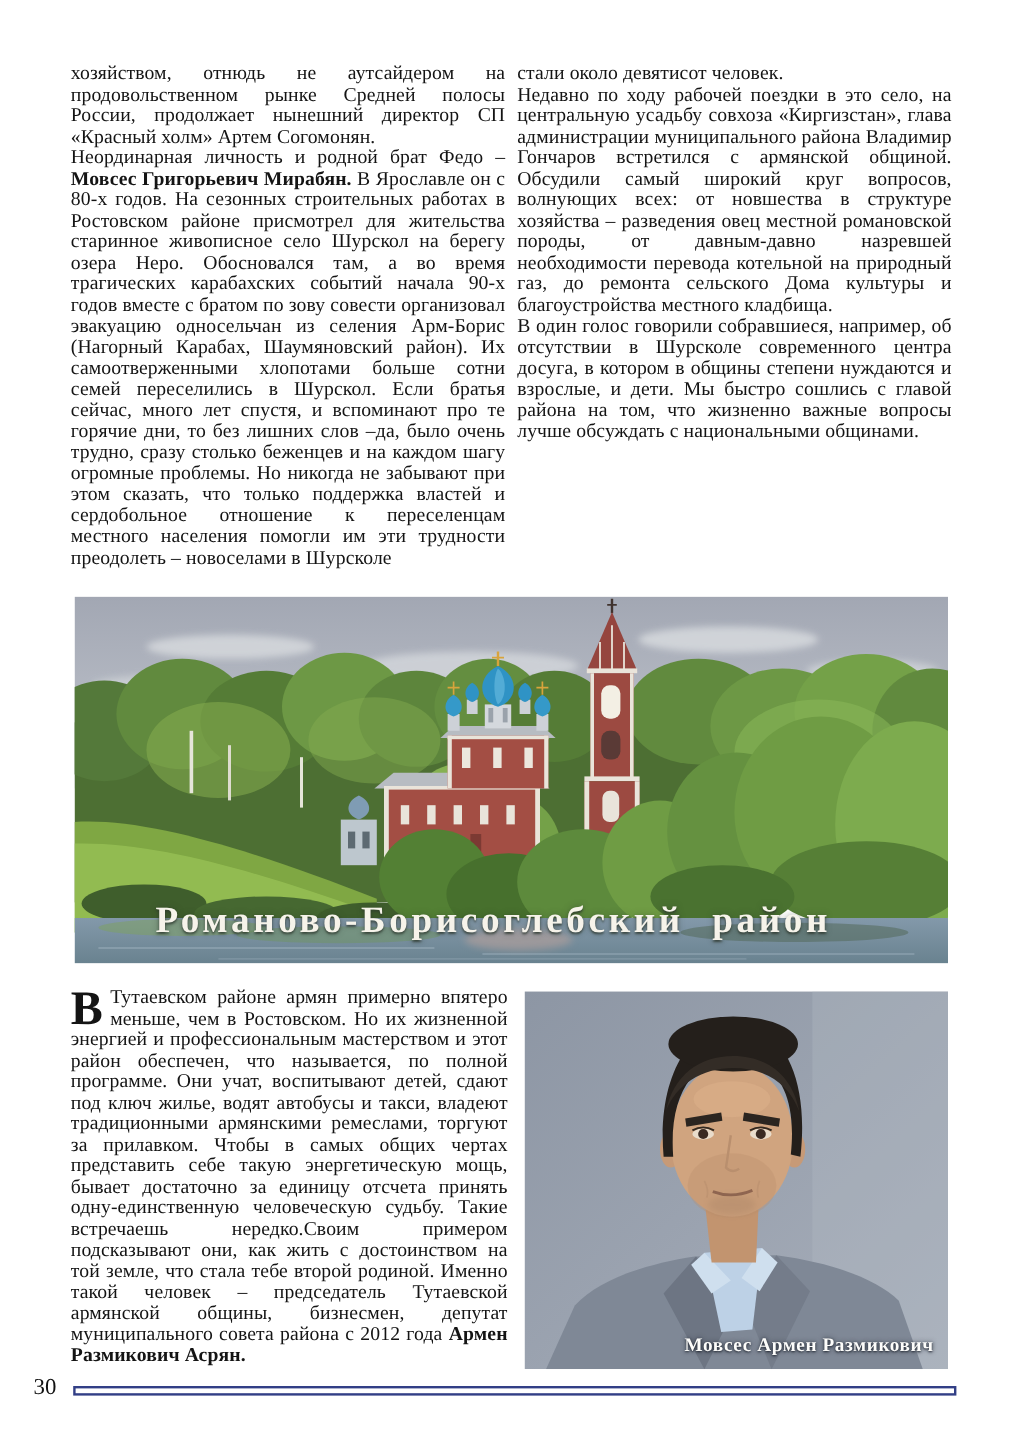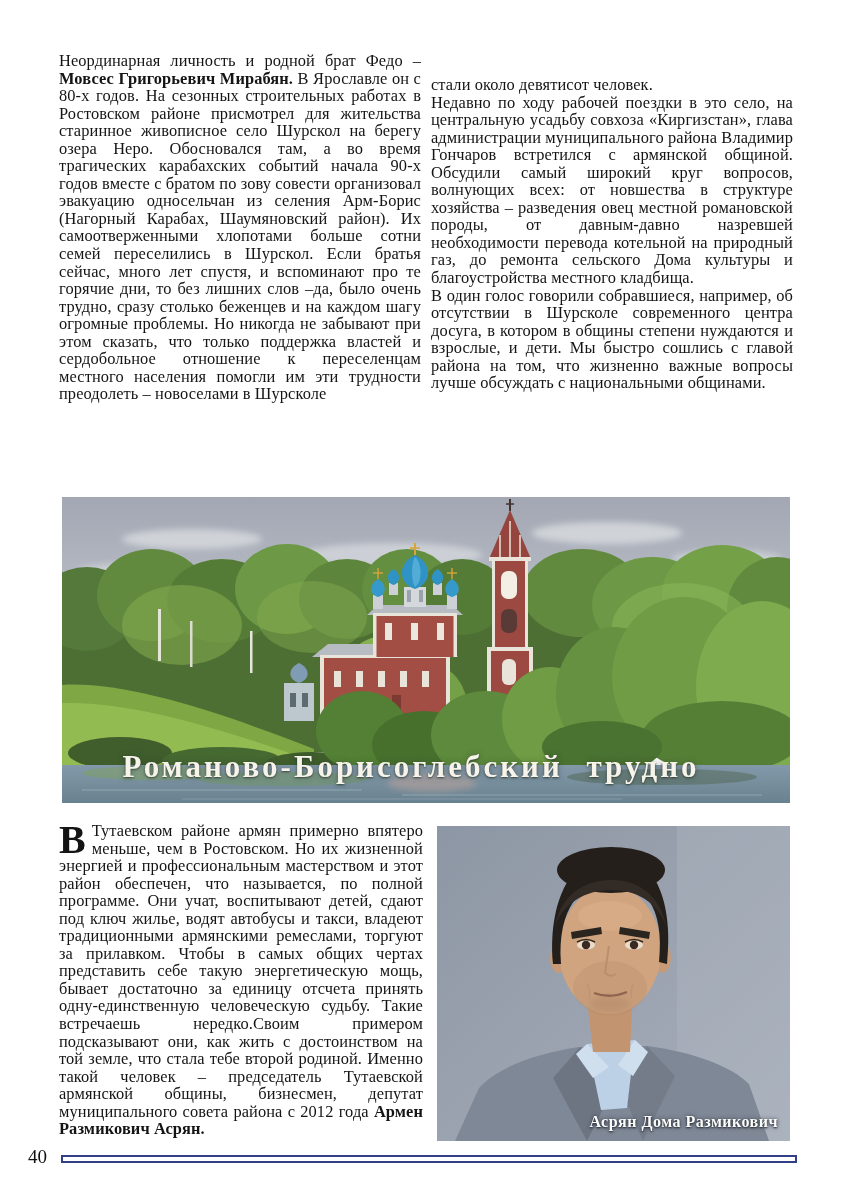--- a/index.html
+++ b/index.html
@@ -39,24 +39,25 @@
     position:absolute;left:61px;top:1155px;width:732px;height:4px;
     background:#ffffff;border:2px solid #323f86;
   }
 </style>
 </head>
 <body>
 
 <div class="page">
 
   <div class="textcol" style="left:59px;top:52px;width:362px;">
+    <p><span>хозяйством, отнюдь не аутсайдером на продовольственном рынке Средней полосы России, продолжает нынешний директор СП «Красный холм» Артем Согомонян.</span></p>
     <p><span>Неординарная личность и родной брат Федо – </span><span class="bold">Мовсес Григорьевич Мирабян.</span><span> В Ярославле он с 80-х годов. На сезонных строительных работах в Ростовском районе присмотрел для жительства старинное живописное село Шурскол на берегу озера Неро. Обосновался там, а во время трагических карабахских событий начала 90-х годов вместе с братом по зову совести организовал эвакуацию односельчан из селения Арм-Борис (Нагорный Карабах, Шаумяновский район). Их самоотверженными хлопотами больше сотни семей переселились в Шурскол. Если братья сейчас, много лет спустя, и вспоминают про те горячие дни, то без лишних слов –да, было очень трудно, сразу столько беженцев и на каждом шагу огромные проблемы. Но никогда не забывают при этом сказать, что только поддержка властей и сердобольное отношение к переселенцам местного населения помогли им эти трудности преодолеть – новоселами в Шурсколе</span></p>
   </div>
 
-  <div class="textcol" style="left:431px;top:52px;width:362px;margin-top:24px;">
+  <div class="textcol" style="left:431px;top:52px;width:362px;">
     <p><span>стали около девятисот человек.</span></p>
     <p><span>Недавно по ходу рабочей поездки в это село, на центральную усадьбу совхоза «Киргизстан», глава администрации муниципального района Владимир Гончаров встретился с армянской общиной. Обсудили самый широкий круг вопросов, волнующих всех: от новшества в структуре хозяйства – разведения овец местной романовской породы, от давным-давно назревшей необходимости перевода котельной на природный газ, до ремонта сельского Дома культуры и благоустройства местного кладбища.</span></p>
     <p><span>В один голос говорили собравшиеся, например, об отсутствии в Шурсколе современного центра досуга, в котором в общины степени нуждаются и взрослые, и дети. Мы быстро сошлись с главой района на том, что жизненно важные вопросы лучше обсуждать с национальными общинами.</span></p>
   </div>
 
   <figure class="photo" style="left:62px;top:497px;width:728px;height:306px;margin:0;">
     <svg viewBox="0 0 728 306" width="728" height="306" preserveAspectRatio="none">
       <defs>
         <linearGradient id="sky" x1="0" y1="0" x2="0" y2="1">
           <stop offset="0" stop-color="#a2a7b3"></stop>
@@ -199,21 +200,21 @@
         <rect x="0" y="268" width="728" height="38" fill="url(#water)"></rect>
         <ellipse cx="90" cy="276" rx="70" ry="7" fill="#7da064" opacity="0.55"></ellipse>
         <ellipse cx="220" cy="282" rx="85" ry="7" fill="#6f945a" opacity="0.45"></ellipse>
         <ellipse cx="370" cy="286" rx="45" ry="9" fill="#c2a49b" opacity="0.5" filter="url(#soft)"></ellipse>
         <ellipse cx="600" cy="280" rx="95" ry="8" fill="#4f6654" opacity="0.5"></ellipse>
         <line x1="20" y1="293" x2="300" y2="293" stroke="#9db0bd" stroke-width="1.5" opacity="0.5"></line>
         <line x1="340" y1="298" x2="700" y2="298" stroke="#9db0bd" stroke-width="1.5" opacity="0.45"></line>
         <line x1="120" y1="302" x2="560" y2="302" stroke="#8da1af" stroke-width="1.5" opacity="0.5"></line>
       </g>
     </svg>
-    <div class="photo-title">Романово-Борисоглебский трудно</div>
+    <div class="photo-title">Романово-Борисоглебский район</div>
   </figure>
 
   <div class="textcol" style="left:59px;top:822px;width:364px;">
     <p><span class="dropcap">В</span><span>Тутаевском районе армян примерно впятеро меньше, чем в Ростовском. Но их жизненной энергией и профессиональным мастерством и этот район обеспечен, что называется, по полной программе. Они учат, воспитывают детей, сдают под ключ жилье, водят автобусы и такси, владеют традиционными армянскими ремеслами, торгуют за прилавком. Чтобы в самых общих чертах представить себе такую энергетическую мощь, бывает достаточно за единицу отсчета принять одну-единственную человеческую судьбу. Такие встречаешь нередко.Своим примером подсказывают они, как жить с достоинством на той земле, что стала тебе второй родиной. Именно такой человек – председатель Тутаевской армянской общины, бизнесмен, депутат муниципального совета района с 2012 года </span><span class="bold">Армен Размикович Асрян.</span></p>
   </div>
 
   <figure class="photo" style="left:437px;top:826px;width:353px;height:315px;margin:0;">
     <svg viewBox="0 0 353 315" width="353" height="315" preserveAspectRatio="none">
       <defs>
         <linearGradient id="pbg" x1="0" y1="0" x2="1" y2="1">
@@ -259,19 +260,19 @@
         <path d="M188,116 Q197,111 206,116" stroke="#32281f" stroke-width="1.6" fill="none"></path>
 
         <path d="M172,120 L168,147 Q173,152 179,148" stroke="#b98f6e" stroke-width="2" fill="none"></path>
 
         <path d="M157,167 Q173,173 190,166" stroke="#8f6550" stroke-width="2.4" fill="none"></path>
         <path d="M150,158 Q154,166 152,172" stroke="#b98f6e" stroke-width="1.4" fill="none" opacity="0.6"></path>
         <path d="M196,158 Q193,166 195,172" stroke="#b98f6e" stroke-width="1.4" fill="none" opacity="0.6"></path>
         <ellipse cx="173" cy="178" rx="20" ry="8" fill="#8a6a52" opacity="0.18" filter="url(#psoft)"></ellipse>
       </g>
     </svg>
-    <div class="portrait-caption">Асрян Дома Размикович</div>
+    <div class="portrait-caption">Мовсес Армен Размикович</div>
   </figure>
 
-  <div class="page-number">40</div>
+  <div class="page-number">30</div>
   <div class="footer-rule"></div>
 
 </div>
 
 </body></html>

